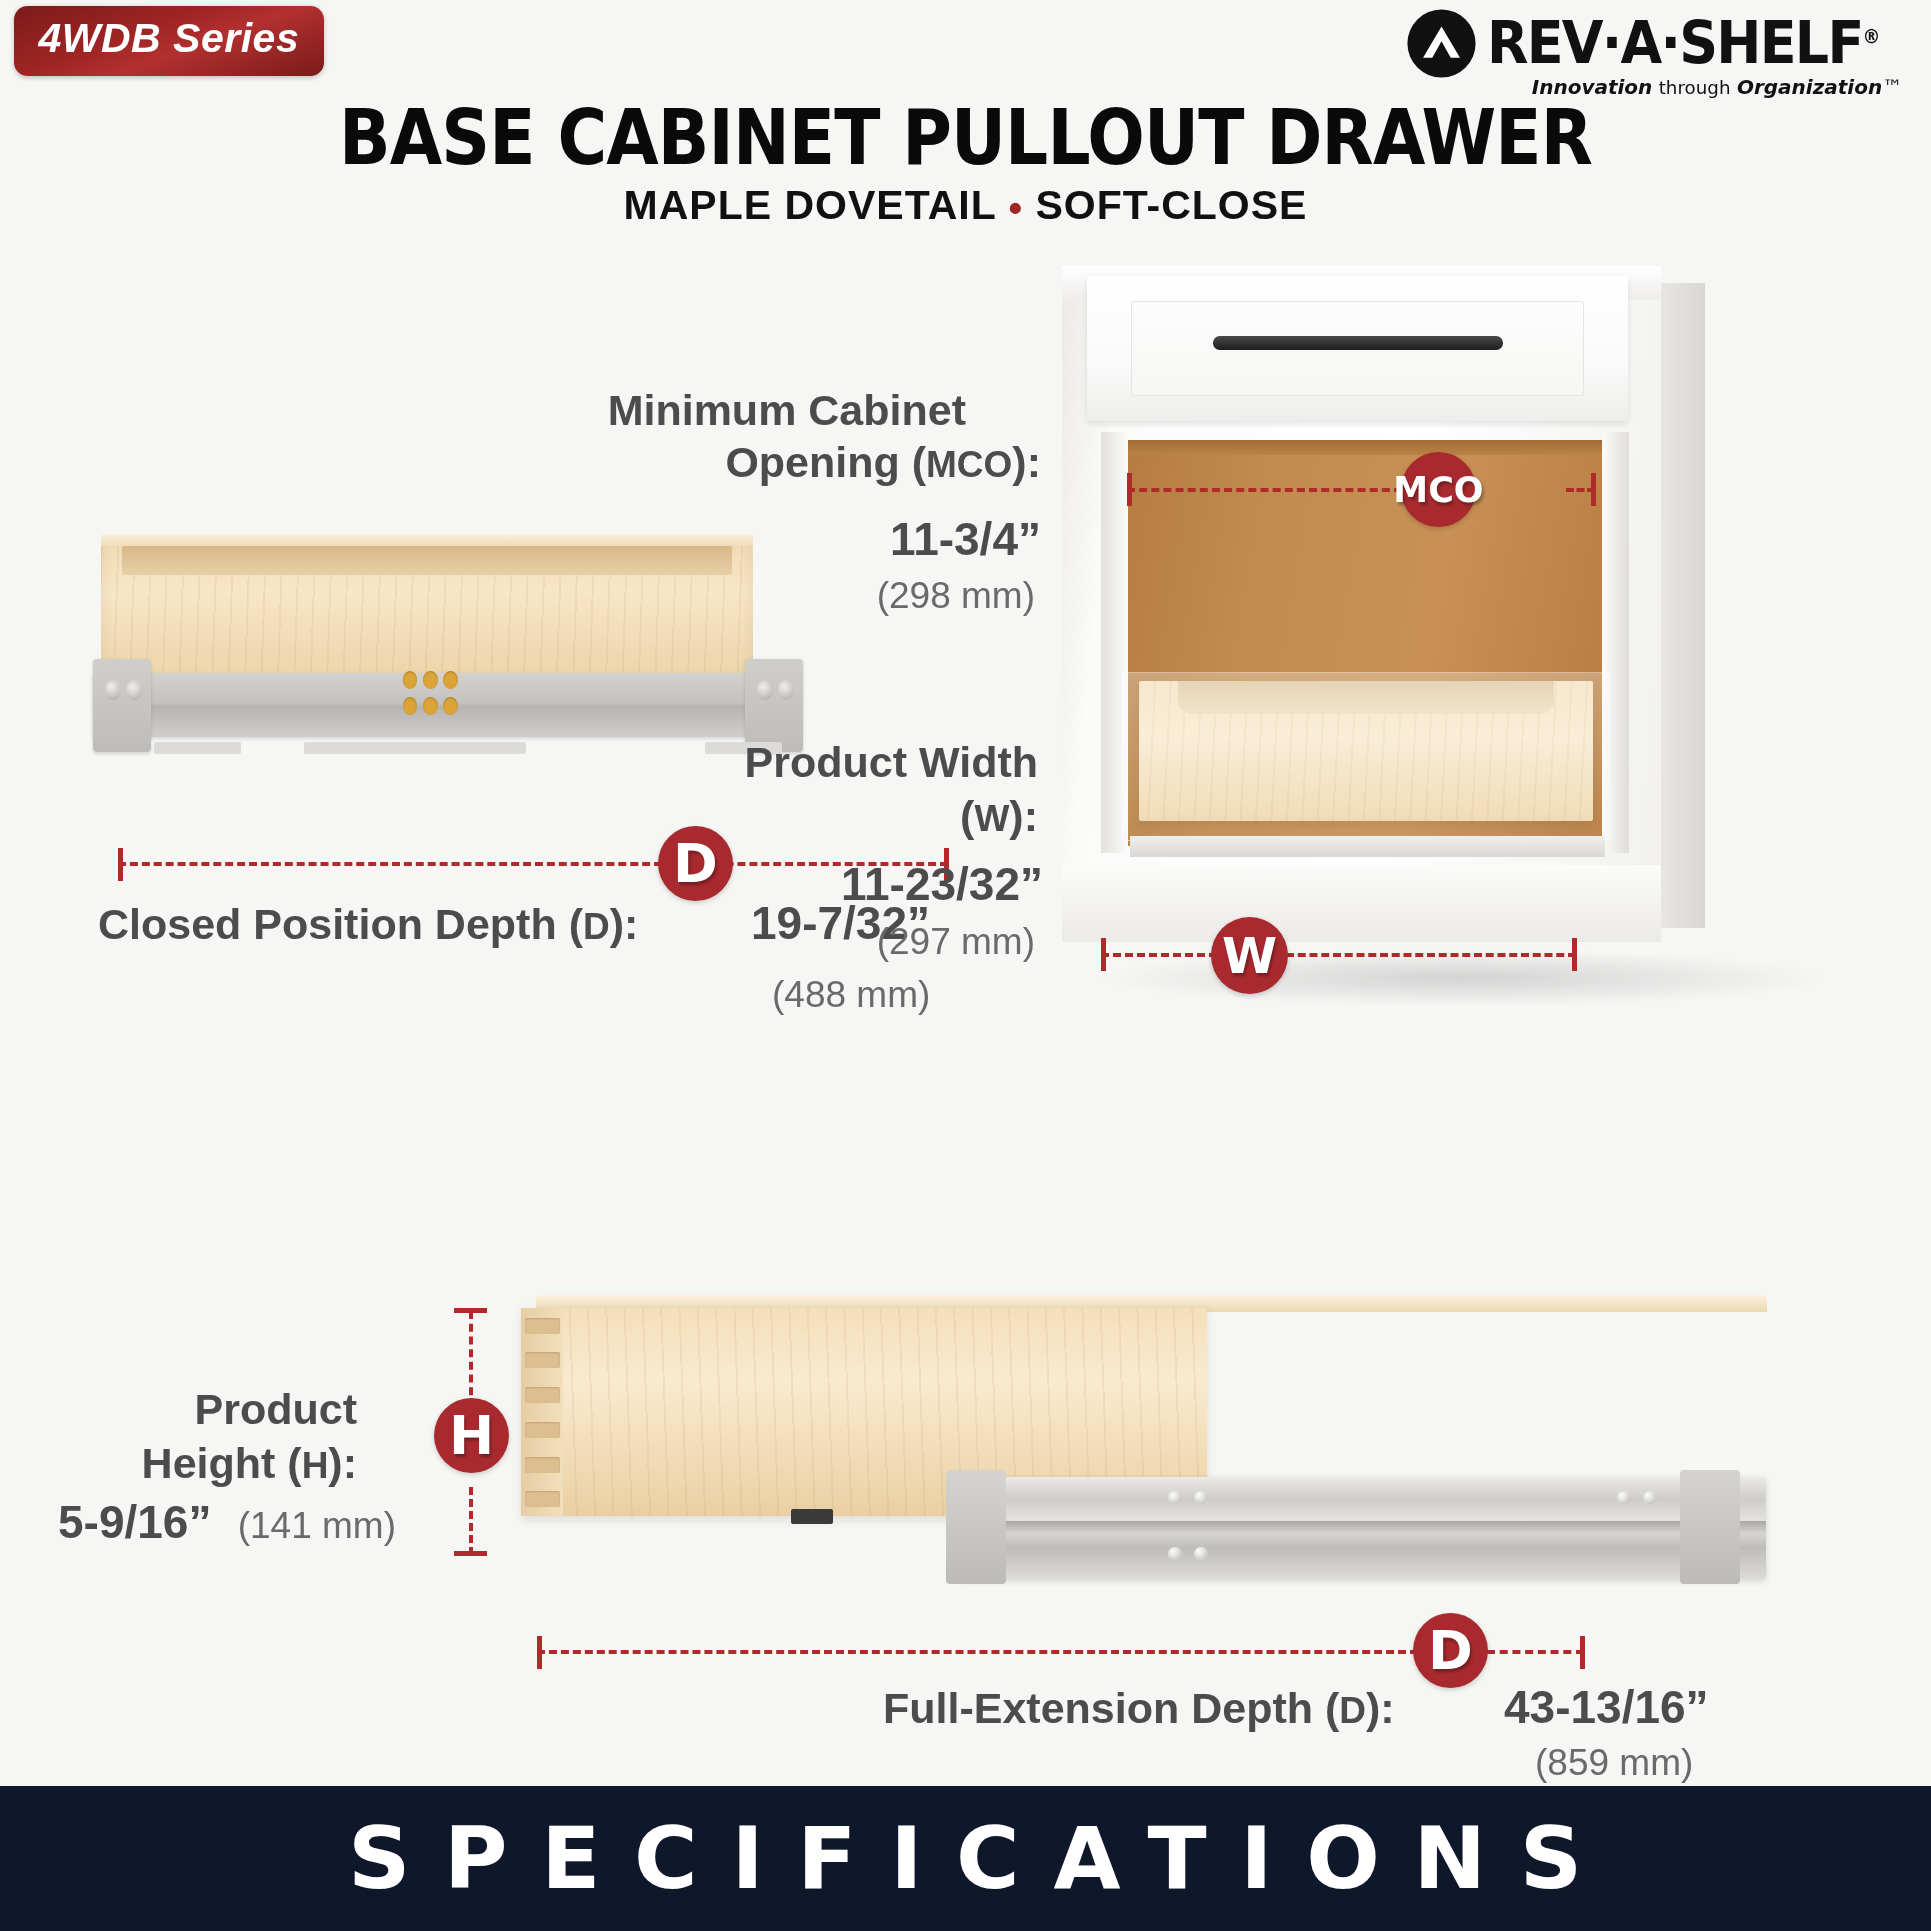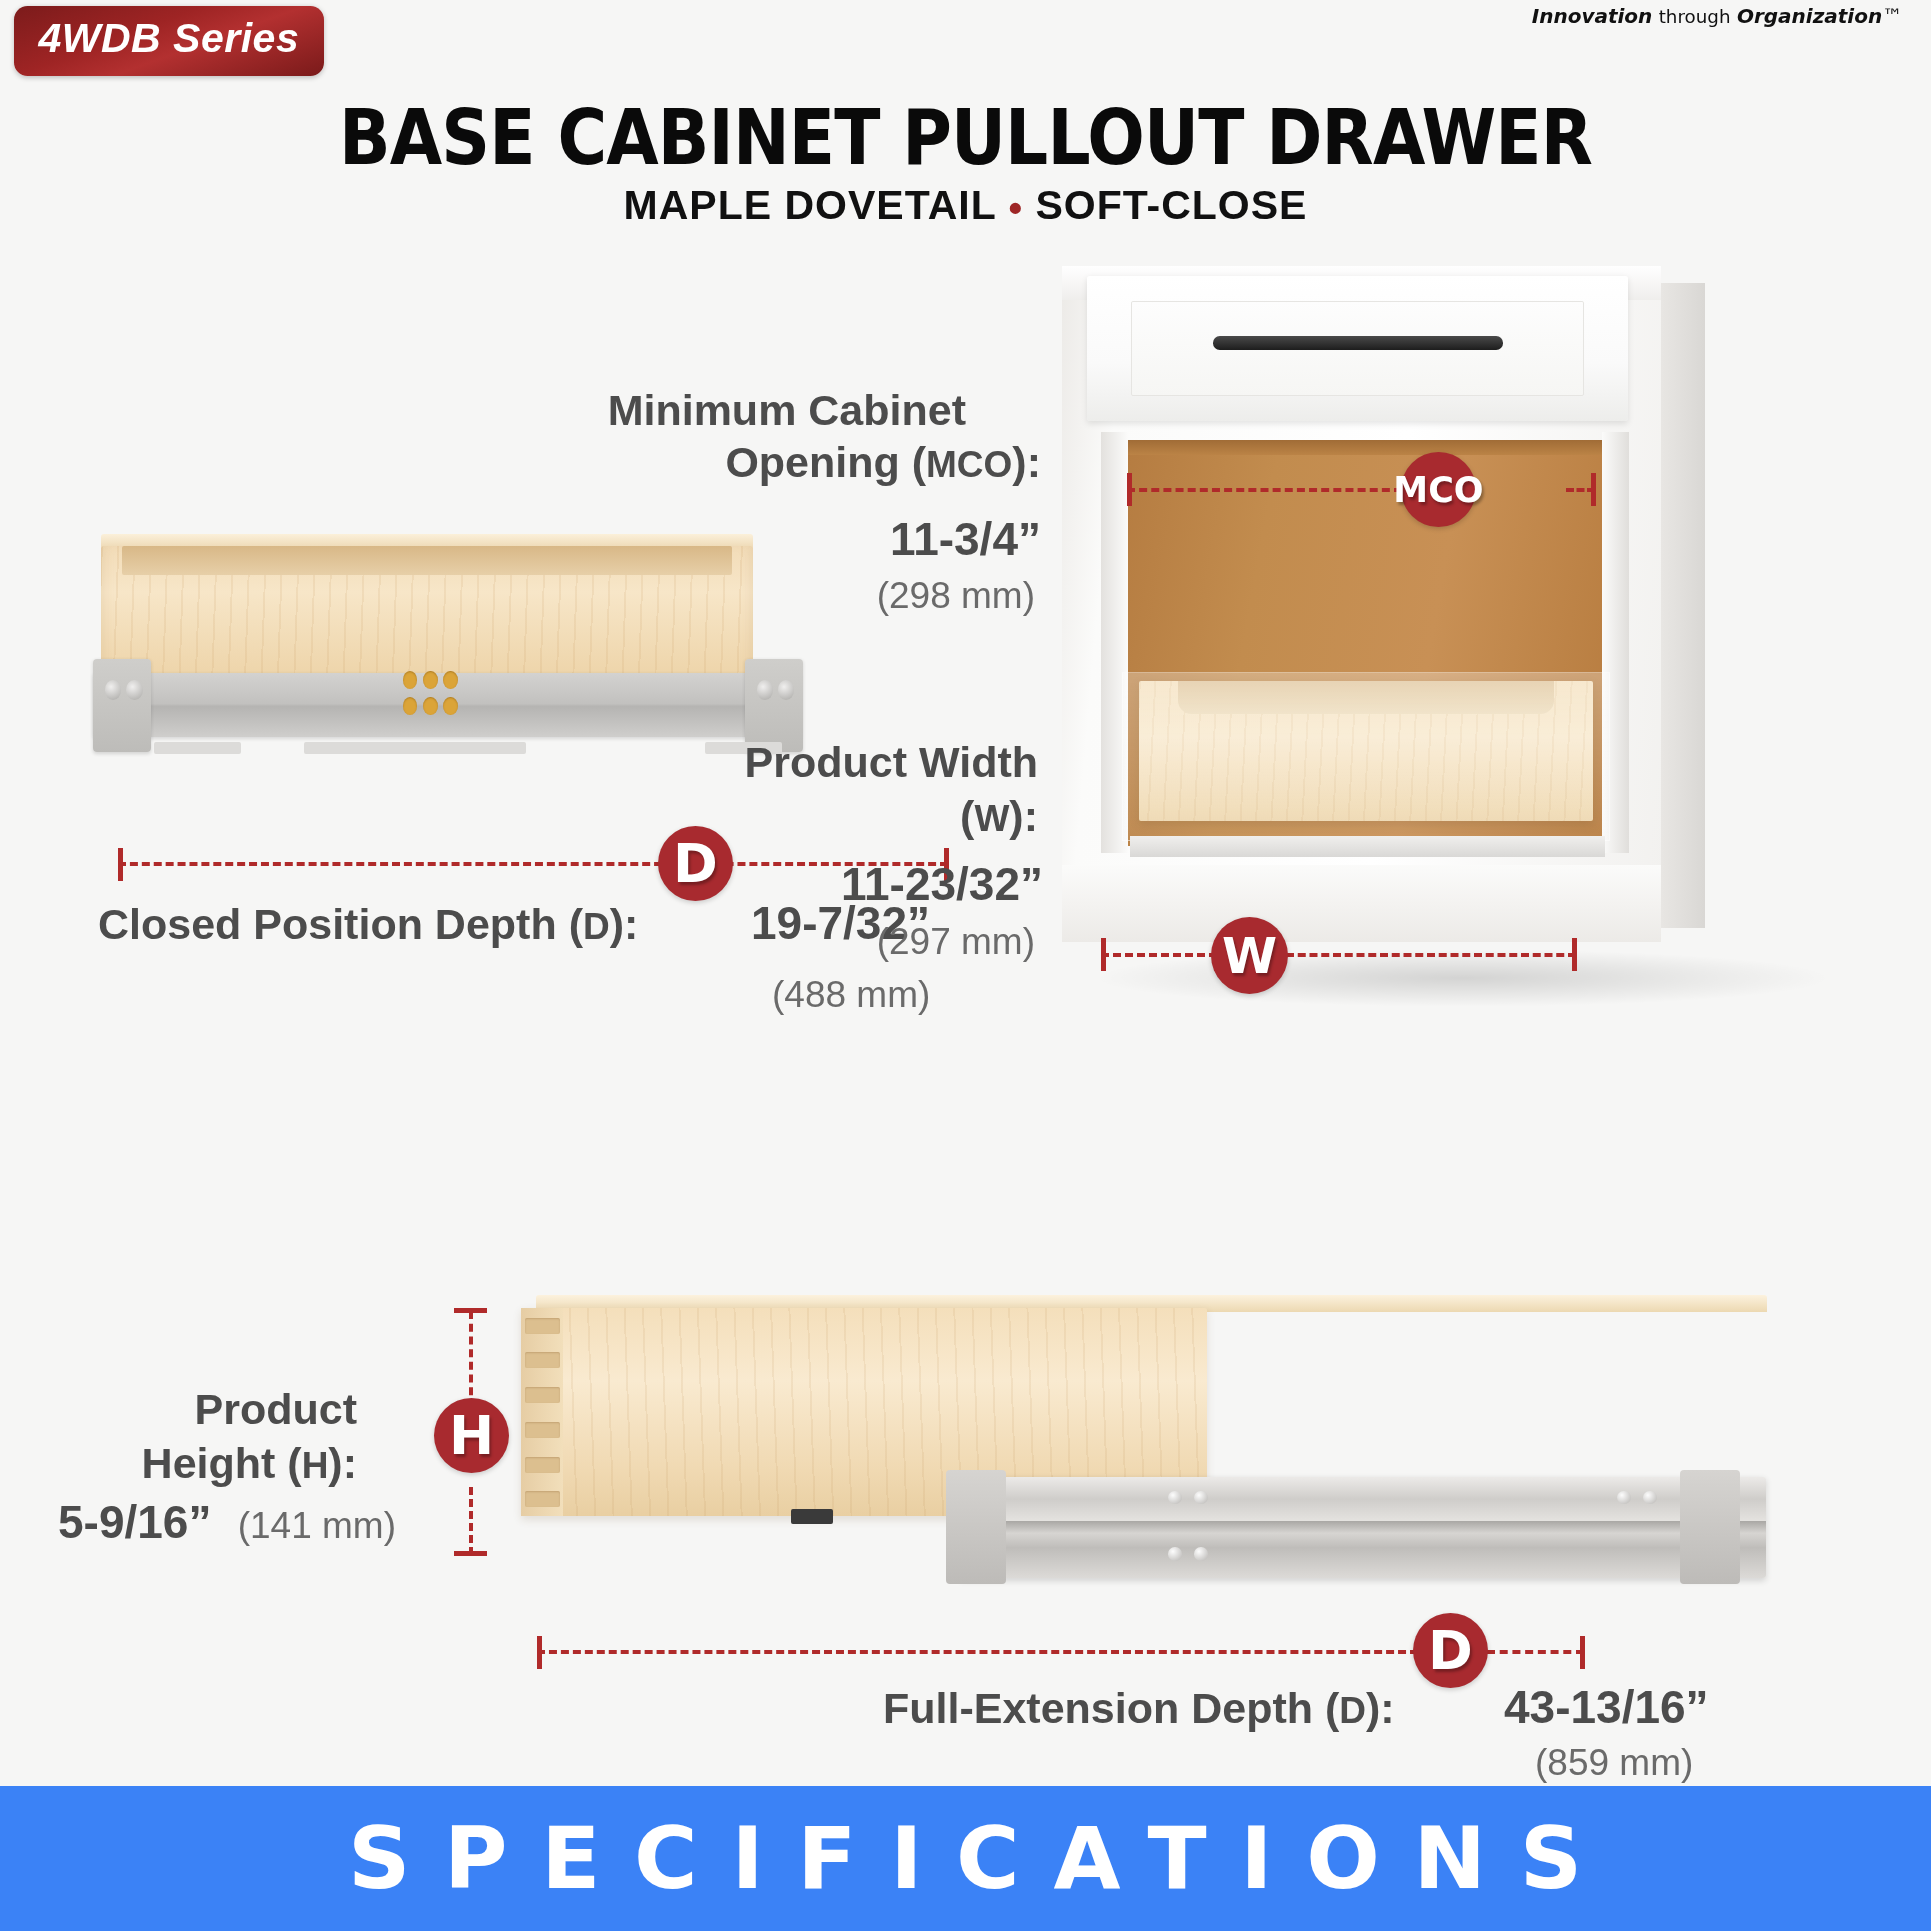--- a/index.html
+++ b/index.html
@@ -256,36 +256,43 @@
     background:radial-gradient(circle at 35% 32%,#fdfdfd,#b6b4b1);
   }
   .sd-stop{
     position:absolute; left:270px; top:201px; width:42px; height:15.4px;
     background:#3a3a3a; border-radius:1.9px;
   }
 
   
   .footer{
     position:absolute; left:0; bottom:0; width:1931px; height:145px;
-    background:#3b82f6;
+    background:#0f172a;
     display:flex; align-items:center; justify-content:center;
   }
   .footer-text{
     color:#ffffff; font-weight:bold; font-size:85px;
     letter-spacing:33px; text-indent:33px;
     font-family:"DejaVu Sans", sans-serif;
     transform:scaleX(1.02);
   }
 </style>
 </head>
 <body>
 
 <div class="series-badge">4WDB Series</div>
 
 <div class="logo">
+  <div class="logo-row">
+    <svg class="logo-mark" viewBox="0 0 100 100">
+      <circle cx="50" cy="50" r="48" fill="#111"></circle>
+      <path d="M50 26 L76 70 L63 70 L50 47 L37 70 L24 70 Z" fill="#fff"></path>
+    </svg>
+    <div class="logo-word"><span>REV·A·SHELF</span><sup>®</sup></div>
+  </div>
   <div class="logo-tag">
     <b>Innovation</b>
     <span class="thru">through</span>
     <b>Organization</b><span>™</span>
   </div>
 </div>
 
 <div class="title">BASE CABINET PULLOUT DRAWER</div>
 <div class="subtitle">
   <span>MAPLE DOVETAIL</span>

